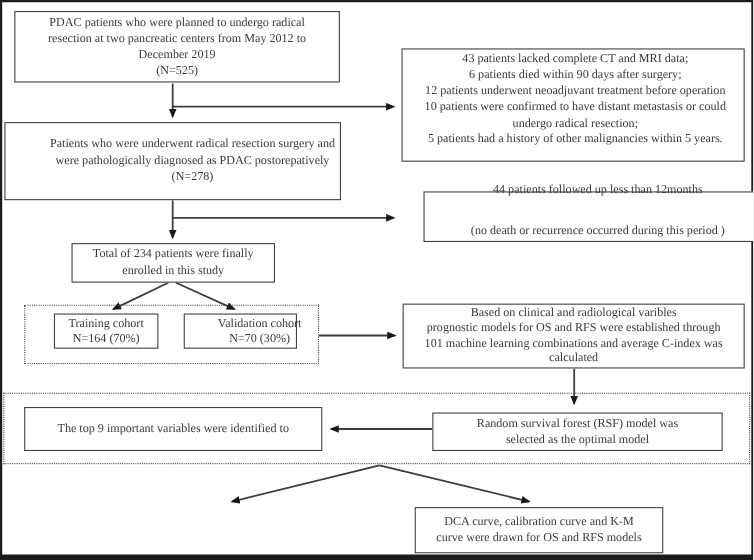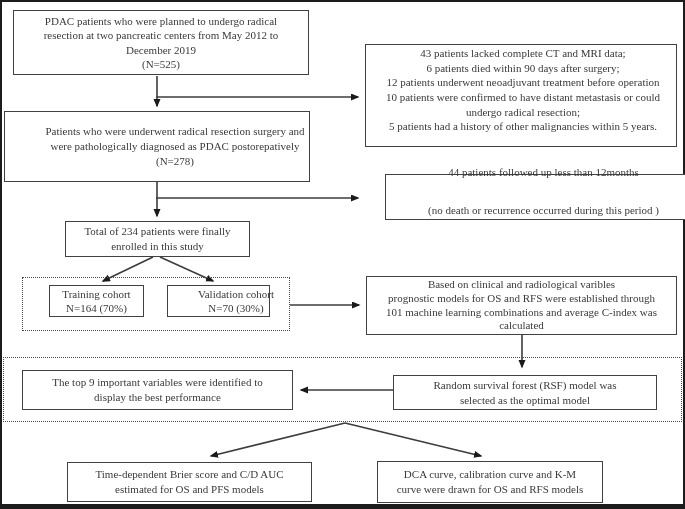--- a/index.html
+++ b/index.html
@@ -147,30 +147,25 @@
 
   <div class="box" id="box-models">
     <div class="ln">Based on clinical and radiological varibles</div>
     <div class="ln">prognostic models for OS and RFS were established through</div>
     <div class="ln">101 machine learning combinations and average C-index was</div>
     <div class="ln">calculated</div>
   </div>
 
   <div class="box" id="box-top9">
     <div class="ln">The top 9 important variables were identified to</div>
-    <div class="ln">display the best performance</div>
   </div>
 
   <div class="box" id="box-rsf">
     <div class="ln">Random survival forest (RSF) model was</div>
     <div class="ln">selected as the optimal model</div>
   </div>
 
-  <div class="box" id="box-brier">
-    <div class="ln">Time-dependent Brier score and C/D AUC</div>
-    <div class="ln">estimated for OS and PFS models</div>
-  </div>
 
   <div class="box" id="box-dca">
     <div class="ln">DCA curve, calibration curve and K-M</div>
     <div class="ln">curve were drawn for OS and RFS models</div>
   </div>
 </div>
 
 </body></html>

